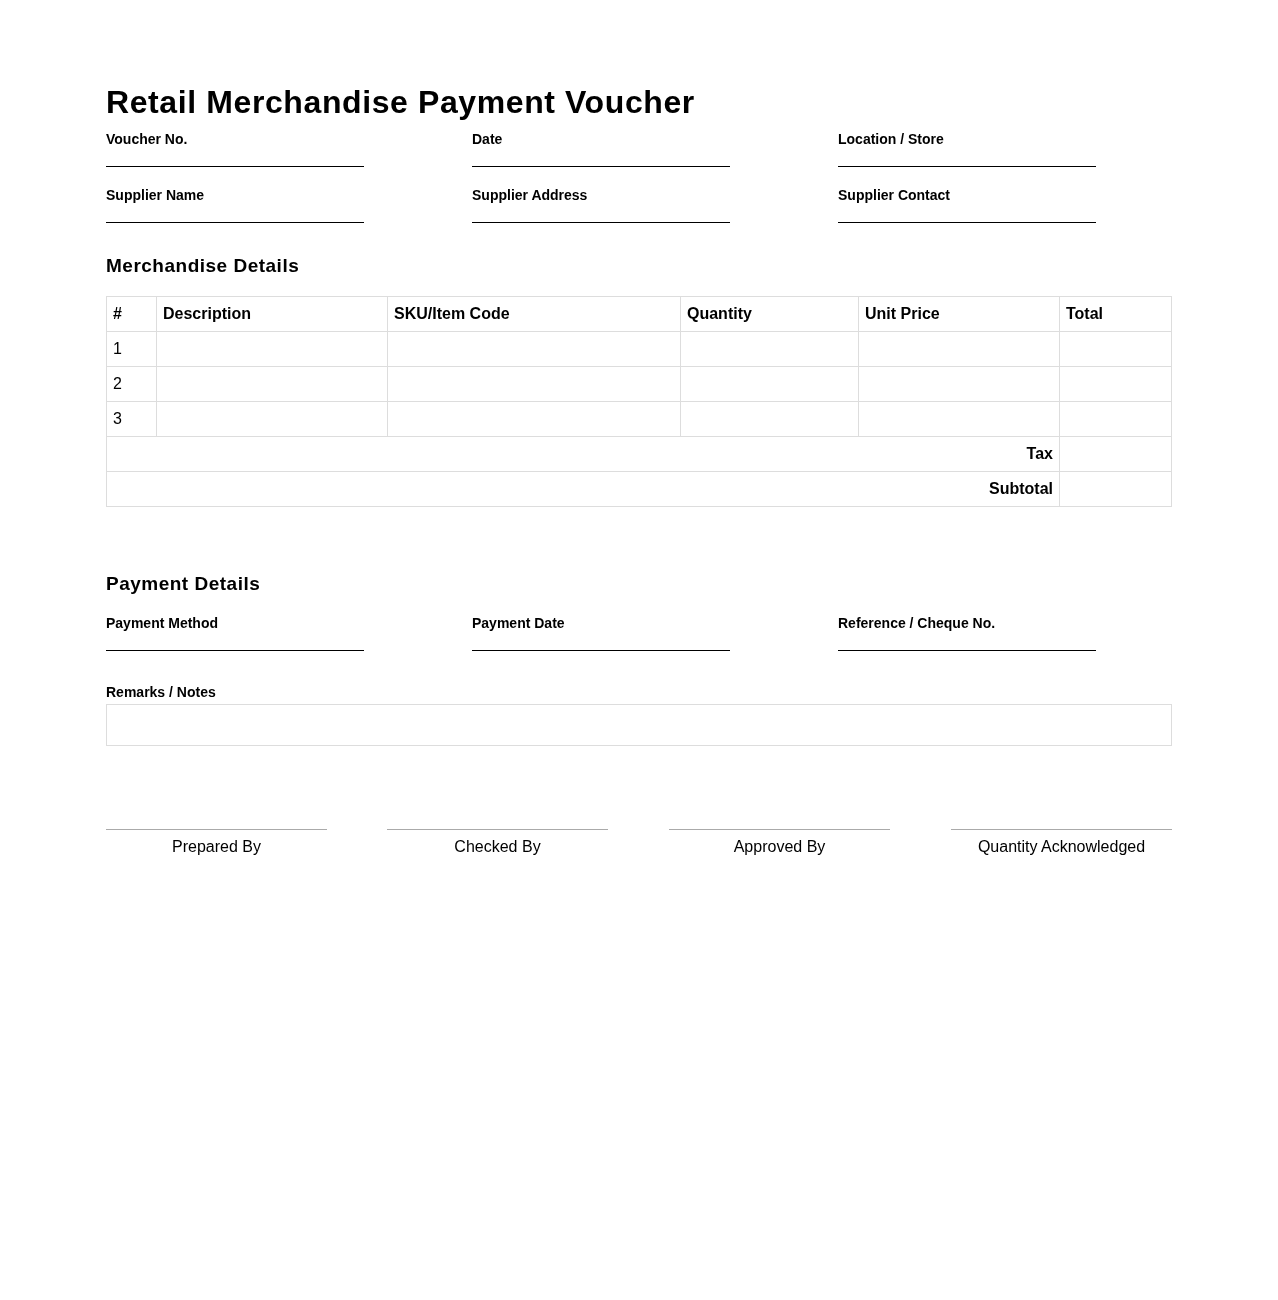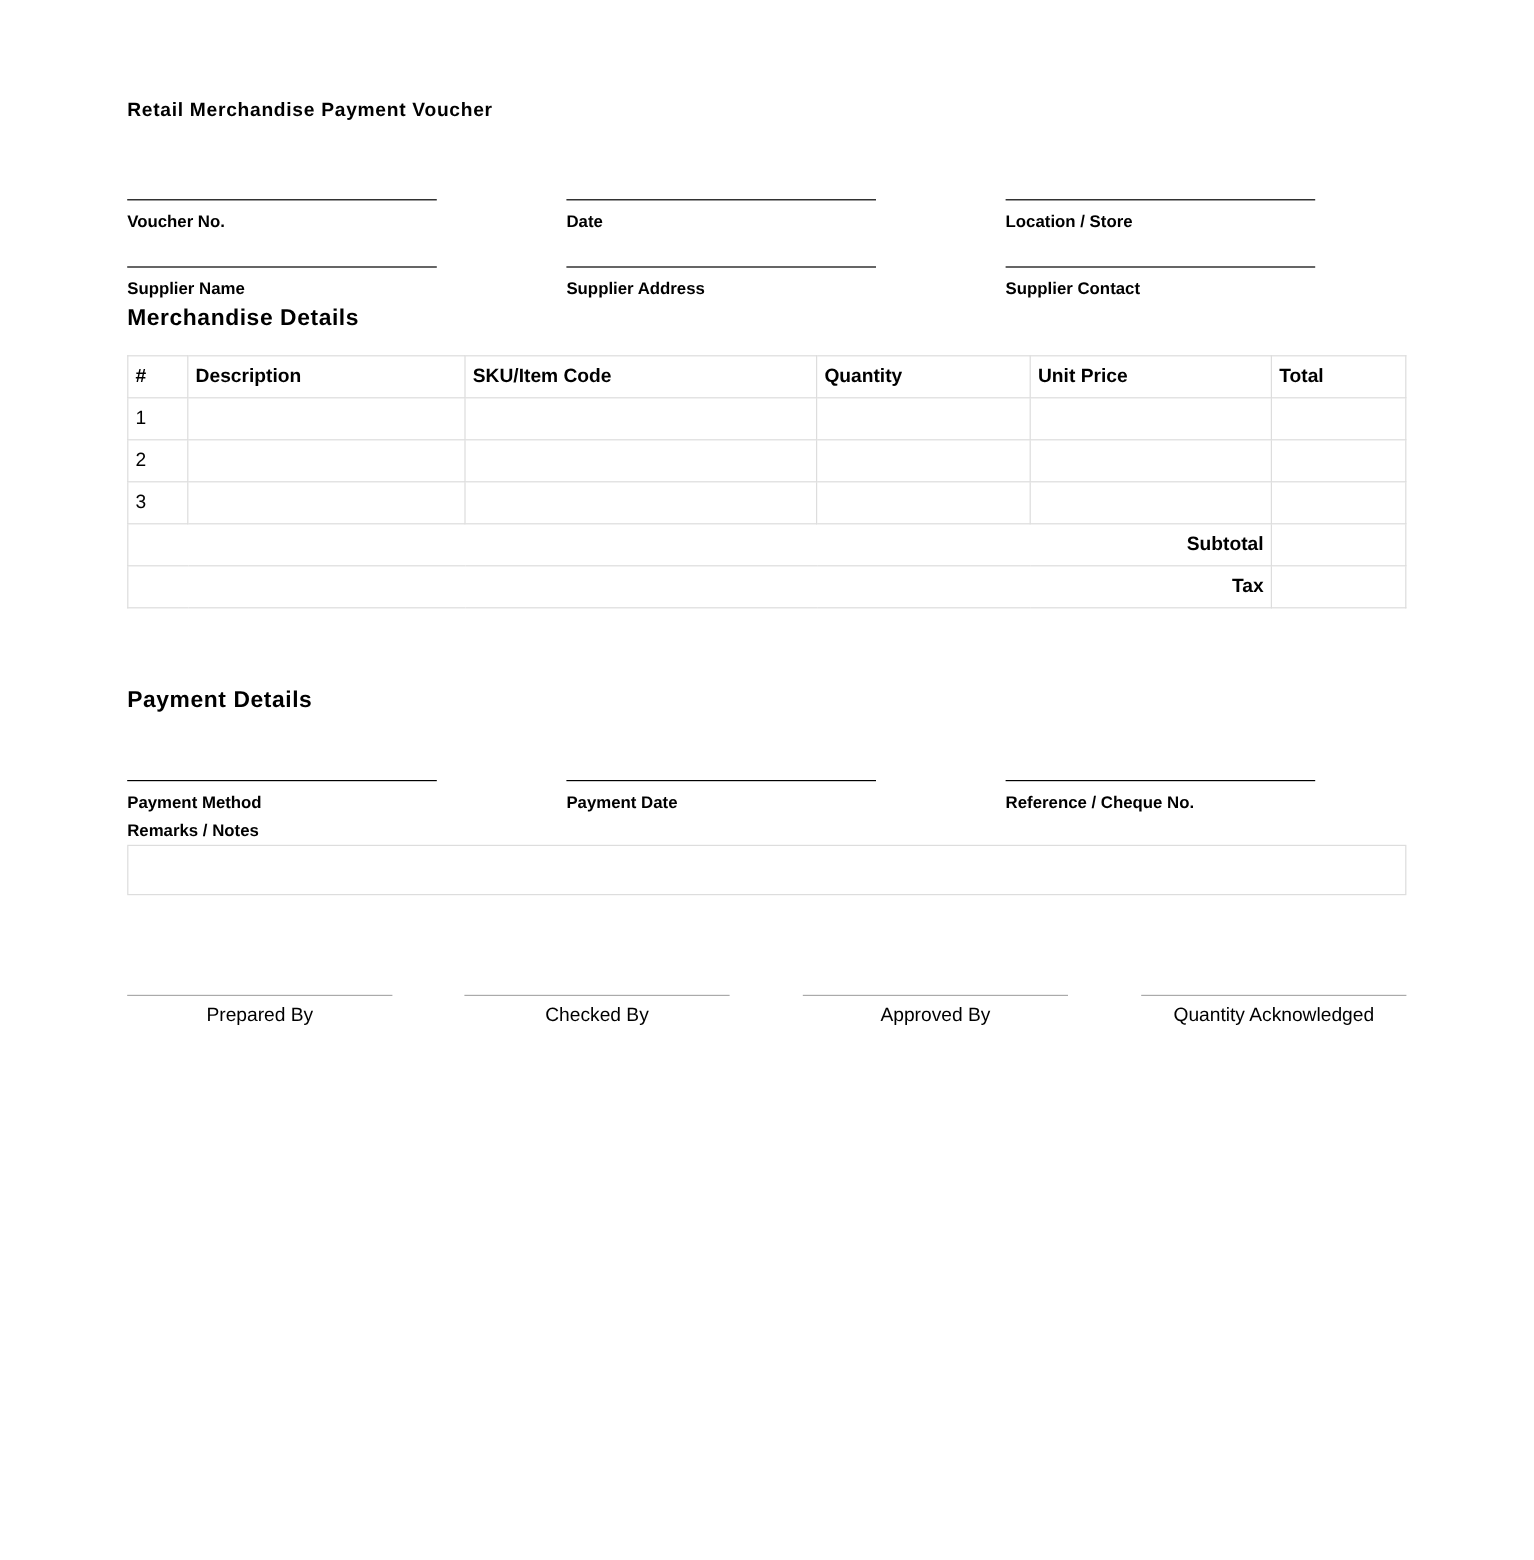--- a/index.html
+++ b/index.html
@@ -3,26 +3,26 @@
   <meta charset="utf-8">
   <style>
     html, body { margin: 0; padding: 0; background: #ffffff; }
     body {
       width: 1278px; height: 1300px; position: relative;
       font-family: "Liberation Sans", sans-serif; color: #000;
     }
     .page { position: absolute; left: 106px; top: 0; width: 1066px; }
     h1 {
       position: absolute; left: 0; top: 84px; margin: 0;
-      font-size: 16px; font-weight: bold; letter-spacing: 0.6px;
+      font-size: 32px; font-weight: bold; letter-spacing: 0.6px;
       white-space: nowrap;
     }
     .field { position: absolute; width: 258px; }
     .field .lbl {
-      font-size: 14px; font-weight: bold; display: block; height: 18px; line-height: 18px; margin-top: 45px;
+      font-size: 14px; font-weight: bold; display: block; height: 18px; line-height: 18px;
     }
     .field .line {
       position: absolute; left: 0; top: 36px; width: 258px; height: 0;
       border-bottom: 1px solid #000;
     }
     h2 {
       position: absolute; left: 0; margin: 0; font-size: 19px; font-weight: bold;
       letter-spacing: 0.5px; white-space: nowrap;
     }
     table.items {
@@ -108,25 +108,25 @@
       </tr>
       <tr>
         <td>3</td>
         <td></td>
         <td></td>
         <td></td>
         <td></td>
         <td></td>
       </tr>
       <tr>
-        <td colspan="5" class="sum-label">Subtotal</td>
+        <td colspan="5" class="sum-label">Tax</td>
         <td></td>
       </tr>
       <tr>
-        <td colspan="5" class="sum-label">Tax</td>
+        <td colspan="5" class="sum-label">Subtotal</td>
         <td></td>
       </tr>
     </tbody>
   </table>
 
   <h2 style="top:573px;">Payment Details</h2>
 
   <div class="field" style="left:0;top:614px;">
     <span class="lbl">Payment Method</span>
     <div class="line"></div>

